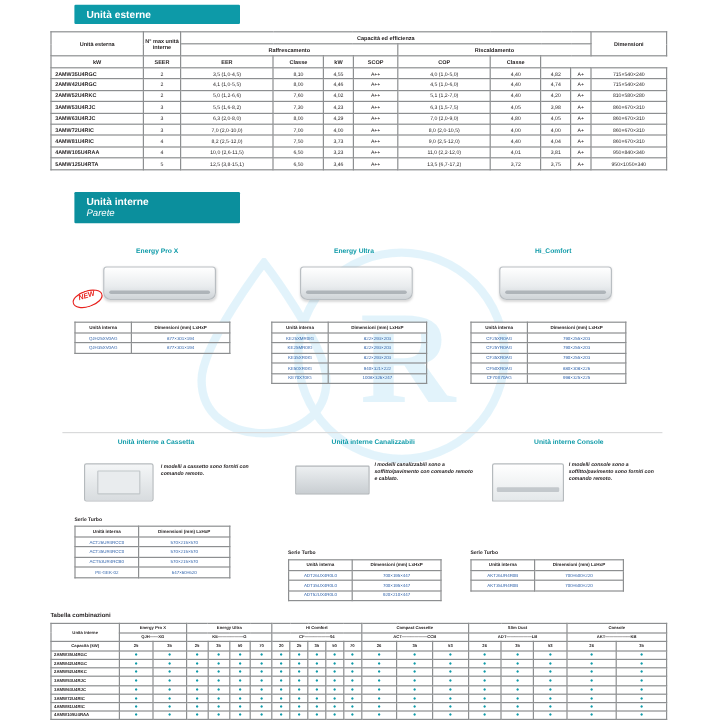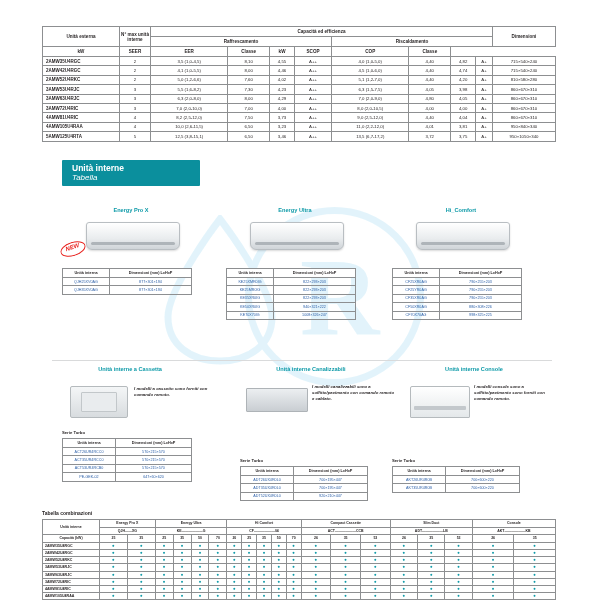--- a/index.html
+++ b/index.html
@@ -133,20 +133,23 @@
   <div class="watermark">
     <div class="wm-drop">
       <svg viewBox="0 0 120 150" width="120" height="150">
         <path d="M60 4 C60 4 8 72 8 102 C8 130 31 146 60 146 C89 146 112 130 112 102 C112 72 60 4 60 4 Z" fill="none" stroke="#29abe2" stroke-width="7"></path>
       </svg>
     </div>
     <div class="wm-circle"></div>
     <div class="wm-r">R</div>
   </div>
 
+  <div class="sec-head" style="left:62px;top:4px;width:120px;">
+    <span>Unità esterne</span>
+  </div>
 
   <table id="t-ext">
     <thead>
       <tr>
         <th rowspan="2" style="width:76px;">Unità esterna</th>
         <th rowspan="2" style="width:30px;">N° max unità interne</th>
         <th colspan="8">Capacità ed efficienza</th>
         <th rowspan="2" style="width:62px;">Dimensioni</th>
       </tr>
       <tr>
@@ -280,21 +283,21 @@
           <td>3,72</td>
           <td>3,75</td>
           <td>A+</td>
           <td>950×1050×340</td>
         </tr>
       </tbody>
   </table>
 
   <div class="sec-head teal2" style="left:62px;top:160px;width:120px;padding-bottom:4px;">
     <span>Unità interne</span>
-    <span class="sub">Tabella</span>
+    <span class="sub">Parete</span>
   </div>
 
   <div class="panel-title" style="left:66px;top:207px;width:130px;">Energy Pro X</div>
   <div class="wall-unit" style="left:86px;top:222px;width:92px;height:26px;"></div>
   <div class="new-badge">
     <svg viewBox="0 0 26 14" width="26" height="14">
       <ellipse cx="13" cy="7" rx="12.5" ry="6.5" fill="none" stroke="#e8231f" stroke-width="1"></ellipse>
     </svg>
     <div class="txt">NEW</div>
   </div>

